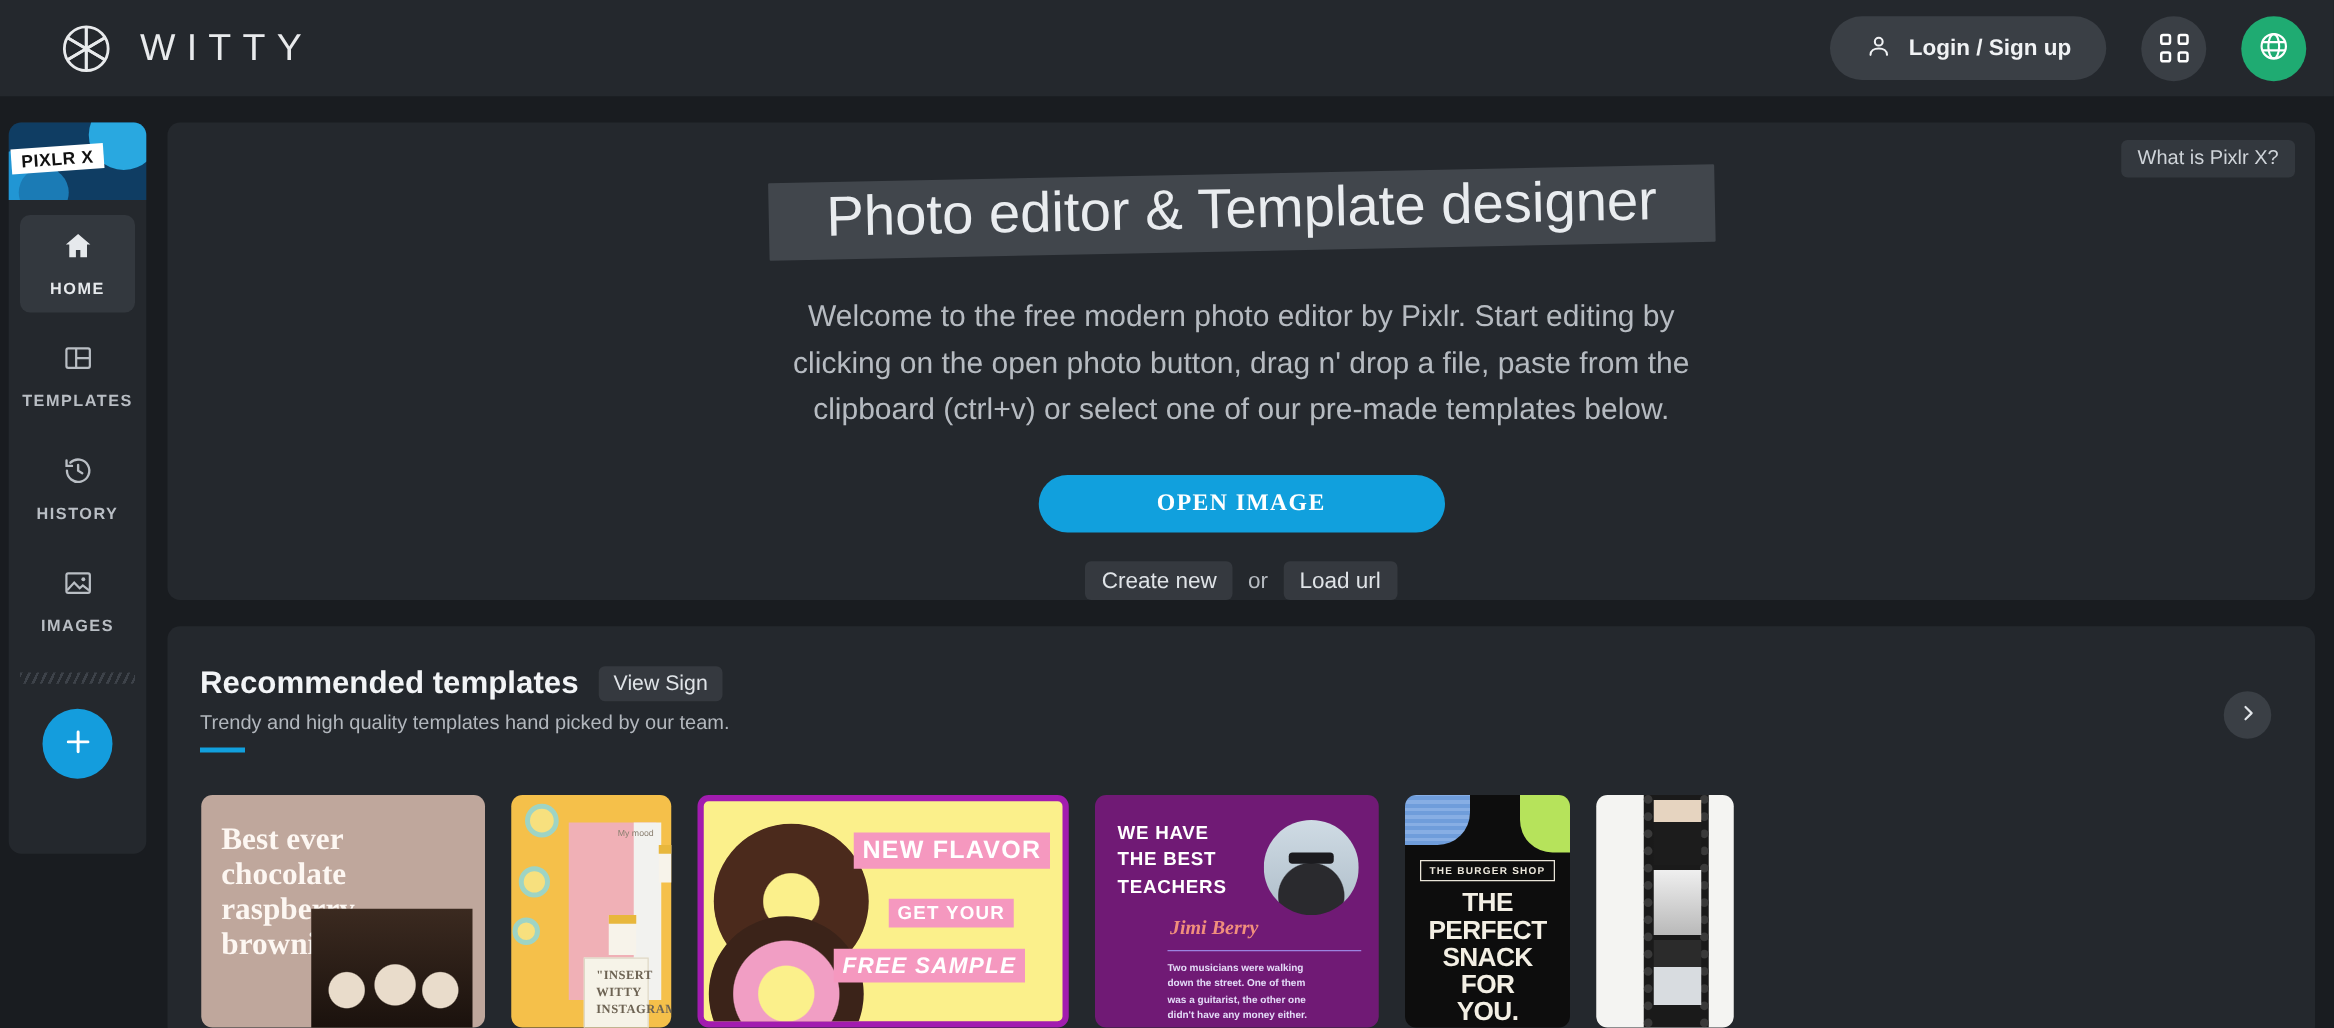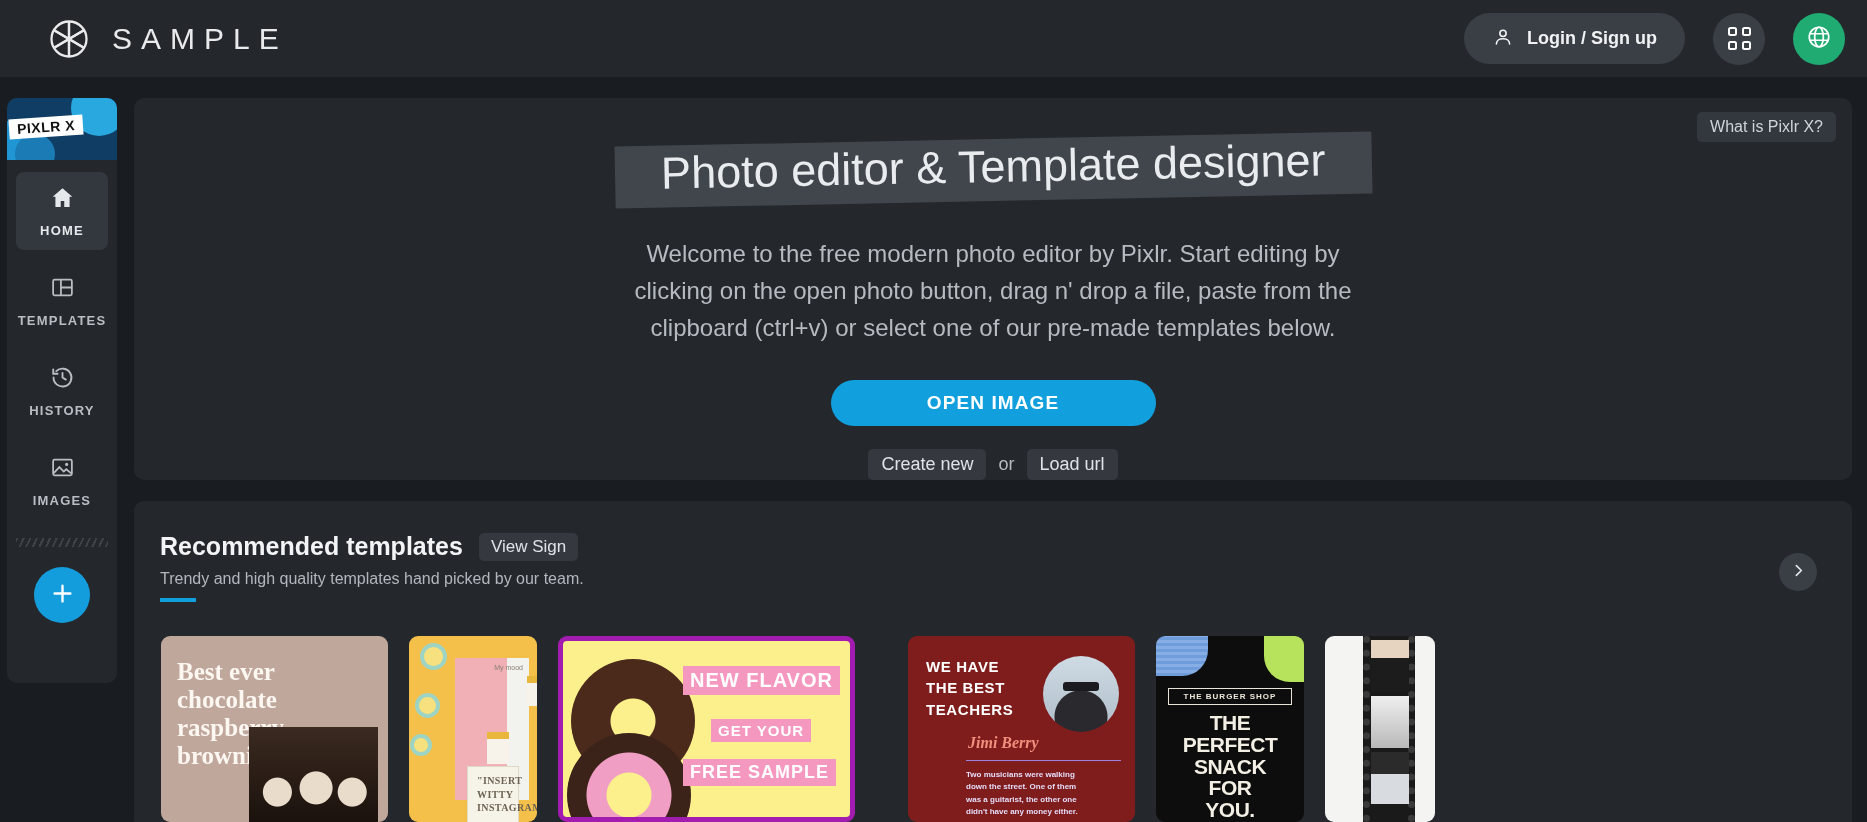--- a/index.html
+++ b/index.html
@@ -114,21 +114,21 @@
     position: relative; color: #e9ecef; font-size: 45px; font-weight: 400;
     padding: 10px 22px; transform: rotate(-1.15deg); white-space: nowrap;
   }
   .hero-desc {
     margin-top: 32px; width: 735px; text-align: center;
     color: #b6bbc1; font-size: 24px; line-height: 1.55;
   }
   .open-image {
     margin-top: 33px; width: 325px; height: 57px; border-radius: 26px;
     background: #11a0dd; color: #fff; font-size: 19px; font-weight: bold;
-    letter-spacing: 1.1px; border: none; cursor: pointer;
+    letter-spacing: 1.1px; border: none; cursor: pointer; font-family: Liberation Serif, serif;
   }
   .alt-row {
     margin-top: 23px; display: flex; align-items: center; gap: 12px;
     color: #b6bbc1; font-size: 18px;
   }
   .chip {
     background: #35393f; color: #dfe3e7; padding: 5px 13px;
     border-radius: 5px; cursor: pointer; font-size: 18px;
   }
 
@@ -222,24 +222,24 @@
     left: 4px; top: 92px; width: 124px; height: 124px;
     background: radial-gradient(circle at 50% 50%, #fbf08b 0 22px, #f19ec4 23px 42px, #3b2319 43px 62px, transparent 63px);
   }
   .c-donut .hl {
     position:absolute; background:#f598bf; color:#fff;
     font-weight:bold; font-family:"Liberation Sans", sans-serif;
     letter-spacing: 1px; padding: 3px 7px; white-space:nowrap;
   }
   .c-donut .h1 { left: 120px; top: 25px; font-size: 20px; }
   .c-donut .h2 { left: 148px; top: 78px; font-size: 15px; }
-  .c-donut .h3 { left: 120px; top: 118px; font-size: 18px; }
-
-  
-  .c-teach { background:#7f1d1d;margin-left:32px; }
+  .c-donut .h3 { left: 104px; top: 118px; font-size: 18px; font-style: italic; }
+
+  
+  .c-teach { background:#701a75; }
   .c-teach .hd {
     position:absolute; left: 18px; top: 20px; color:#fff;
     font-size: 15px; font-weight: bold; line-height: 1.42; letter-spacing:.6px;
   }
   .c-teach .avatar {
     position:absolute; right: 16px; top: 20px; width: 76px; height: 76px;
     border-radius: 50%;
     background: radial-gradient(circle at 50% 80%, #2a2a2e 0 26px, transparent 27px),
                 linear-gradient(#cfdbe4, #aebdc9);
   }
@@ -305,21 +305,21 @@
       <svg width="42" height="42" viewBox="0 0 24 24" fill="none" stroke="#e8eaec" stroke-width="1.3">
         <circle cx="12" cy="12" r="10"></circle>
         <path d="M12 2 L12 12 L20.5 7"></path>
         <path d="M20.5 7 L12 12 L20.5 17"></path>
         <path d="M20.5 17 L12 12 L12 22"></path>
         <path d="M12 22 L12 12 L3.5 17"></path>
         <path d="M3.5 17 L12 12 L3.5 7"></path>
         <path d="M3.5 7 L12 12 L12 2"></path>
       </svg>
     </span>
-    <span class="brand-name">SAMPLE</span>
+    <span class="brand-name">WITTY</span>
   </div>
 
   <div class="topbar-right">
     <button class="login-btn">
       <span>
         <svg width="22" height="22" viewBox="0 0 24 24" fill="none" stroke="#f0f2f4" stroke-width="1.8" stroke-linecap="round">
           <circle cx="12" cy="8" r="3.4"></circle>
           <path d="M4.8 19.5c0-3.6 3.2-5.6 7.2-5.6s7.2 2 7.2 5.6"></path>
         </svg>
       </span>
@@ -478,21 +478,21 @@
   <div class="card c-teach" style="width:227px">
     <div class="hd" style="white-space:pre-line">WE HAVE
 THE BEST
 TEACHERS</div>
     <div class="avatar"></div>
     <div class="name">Jimi Berry</div>
     <div class="rule"></div>
     <div class="body">Two musicians were walking down the street. One of them was a guitarist, the other one didn't have any money either.</div>
   </div>
 
-  <div class="card c-burger" style="width:148px">
+  <div class="card c-burger" style="width:132px">
     <div class="sq-blue"></div>
     <div class="sq-green"></div>
     <div class="tagbox">THE BURGER SHOP</div>
     <div class="big" style="white-space:pre-line">THE
 PERFECT
 SNACK
 FOR
 YOU.</div>
   </div>
 

